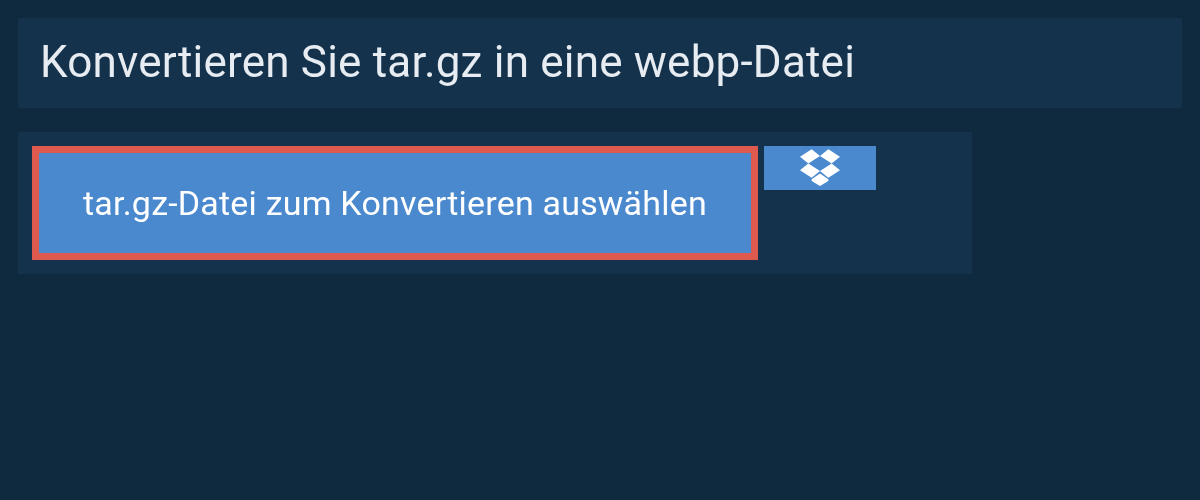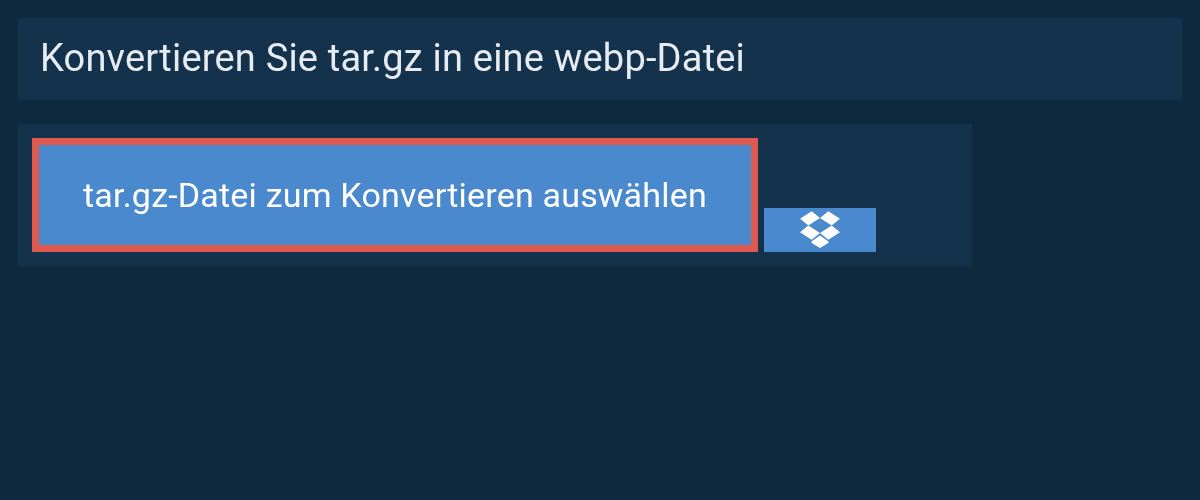--- a/index.html
+++ b/index.html
@@ -10,31 +10,31 @@
       font-family: -apple-system, BlinkMacSystemFont, "Segoe UI", Roboto, Helvetica, Arial, sans-serif;
       overflow: hidden;
     }
     .panel {
       margin: 18px 18px 0 18px;
       background: #14324b;
     }
     .heading {
       padding: 18px 22px 20px 22px;
       color: #e6ecf1;
-      font-size: 38px;
+      font-size: 44px;
       font-weight: 400;
       letter-spacing: 0.2px;
     }
     .button-row {
       margin: 24px 18px 0 18px;
       background: #14324b;
       padding: 14px 16px 14px 14px;
       display: flex;
       gap: 6px;
-      align-items: flex-end;
+      align-items: flex-start;
       width: 954px;
     }
     .file-button-wrap {
       border: 7px solid #de5a4e;
       flex: 0 0 auto;
     }
     .file-button {
       background: #4b89ce;
       color: #ffffff;
       font-size: 34px;

